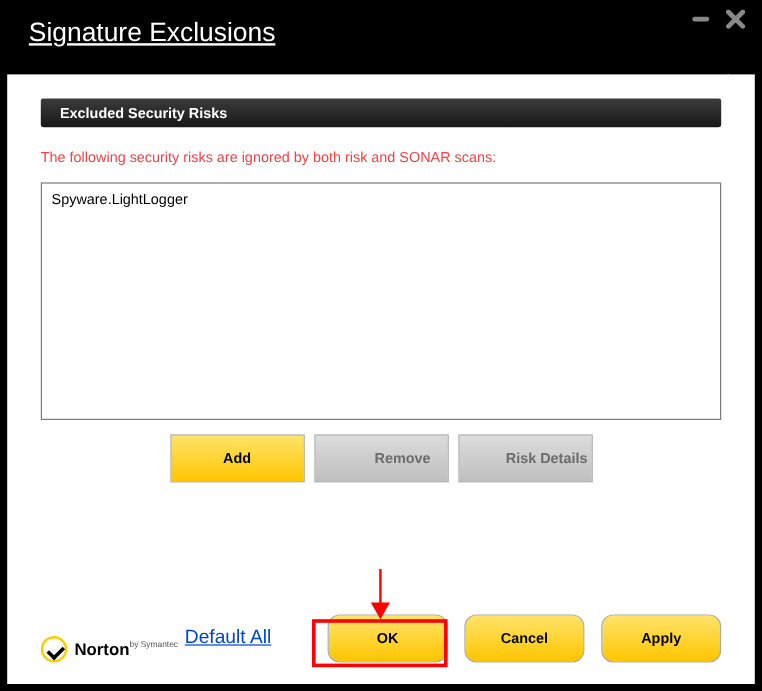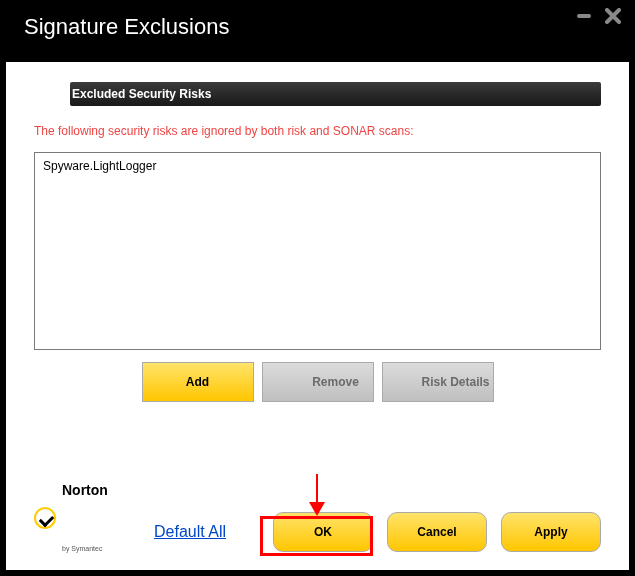--- a/index.html
+++ b/index.html
@@ -16,20 +16,21 @@
     height: 576px;
     background: #000;
     position: relative;
   }
   .titlebar {
     height: 62px;
     background: #000;
     color: #fff;
     position: relative;
     padding: 14px 24px 0 24px;
+    text-decoration: underline;
   }
   .titlebar-title {
     font-size: 22px;
     font-weight: 300;
     color: #fff;
   }
   .win-controls {
     position: absolute;
     top: 8px;
     right: 14px;
@@ -70,23 +71,22 @@
     right: 6px;
     bottom: 6px;
     background: #fff;
     padding: 20px 28px 16px 28px;
   }
   .section-header {
     background: linear-gradient(#3b3b3b, #181818);
     color: #fff;
     font-size: 12px;
     font-weight: bold;
-    padding: 5px 2px;
+    padding: 5px 16px;
     border-radius: 2px;
-    margin-left: 36px;
   }
   .desc {
     font-size: 12px;
     color: #ef4444;
     margin: 18px 0 14px 0;
   }
   .listbox {
     border: 1px solid #7a7a7a;
     height: 198px;
     overflow: auto;
@@ -152,21 +152,21 @@
     content: "";
     position: absolute;
     left: 4px;
     top: 6px;
     width: 10px;
     height: 6px;
     border-left: 3px solid #000;
     border-bottom: 3px solid #000;
     transform: rotate(-45deg);
   }
-  .logo-text { display:flex; flex-direction:column; line-height:1;gap:48px; }
+  .logo-text { display:flex; flex-direction:row; line-height:1; }
   .logo-name { font-weight: bold; font-size: 14px; }
   .logo-sub { font-size: 7px; color:#555; }
   .default-link {
     color: #0046c8;
     font-size: 16px;
     text-decoration: underline;
     cursor: pointer;
     margin-left: 120px;
     margin-right: auto;
   }

